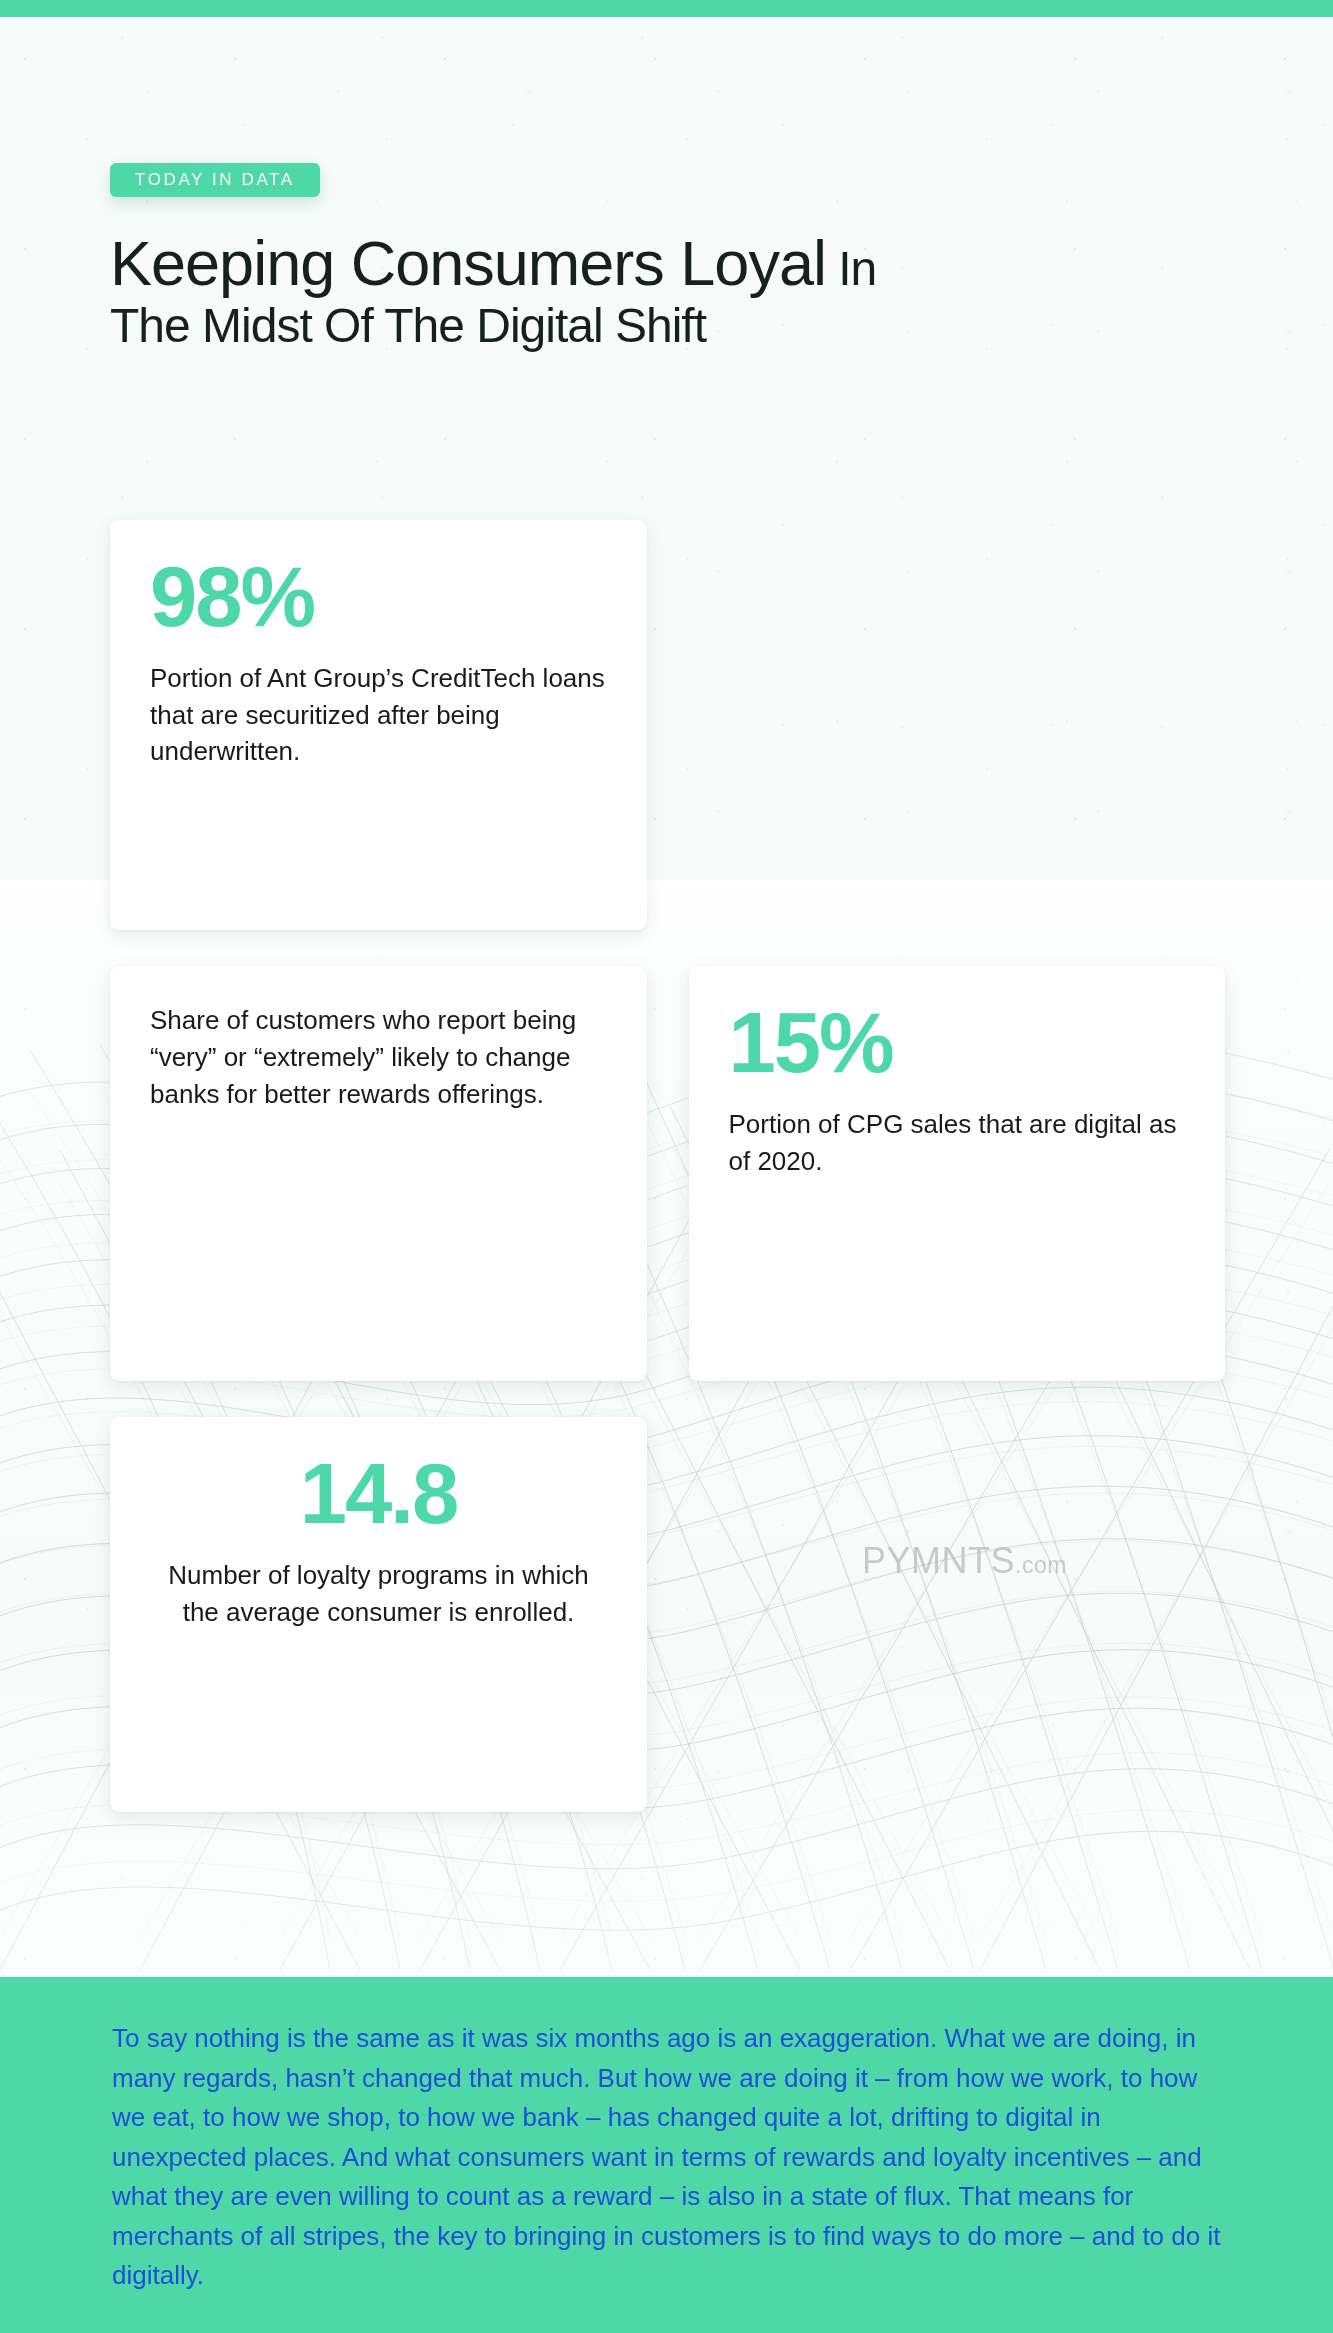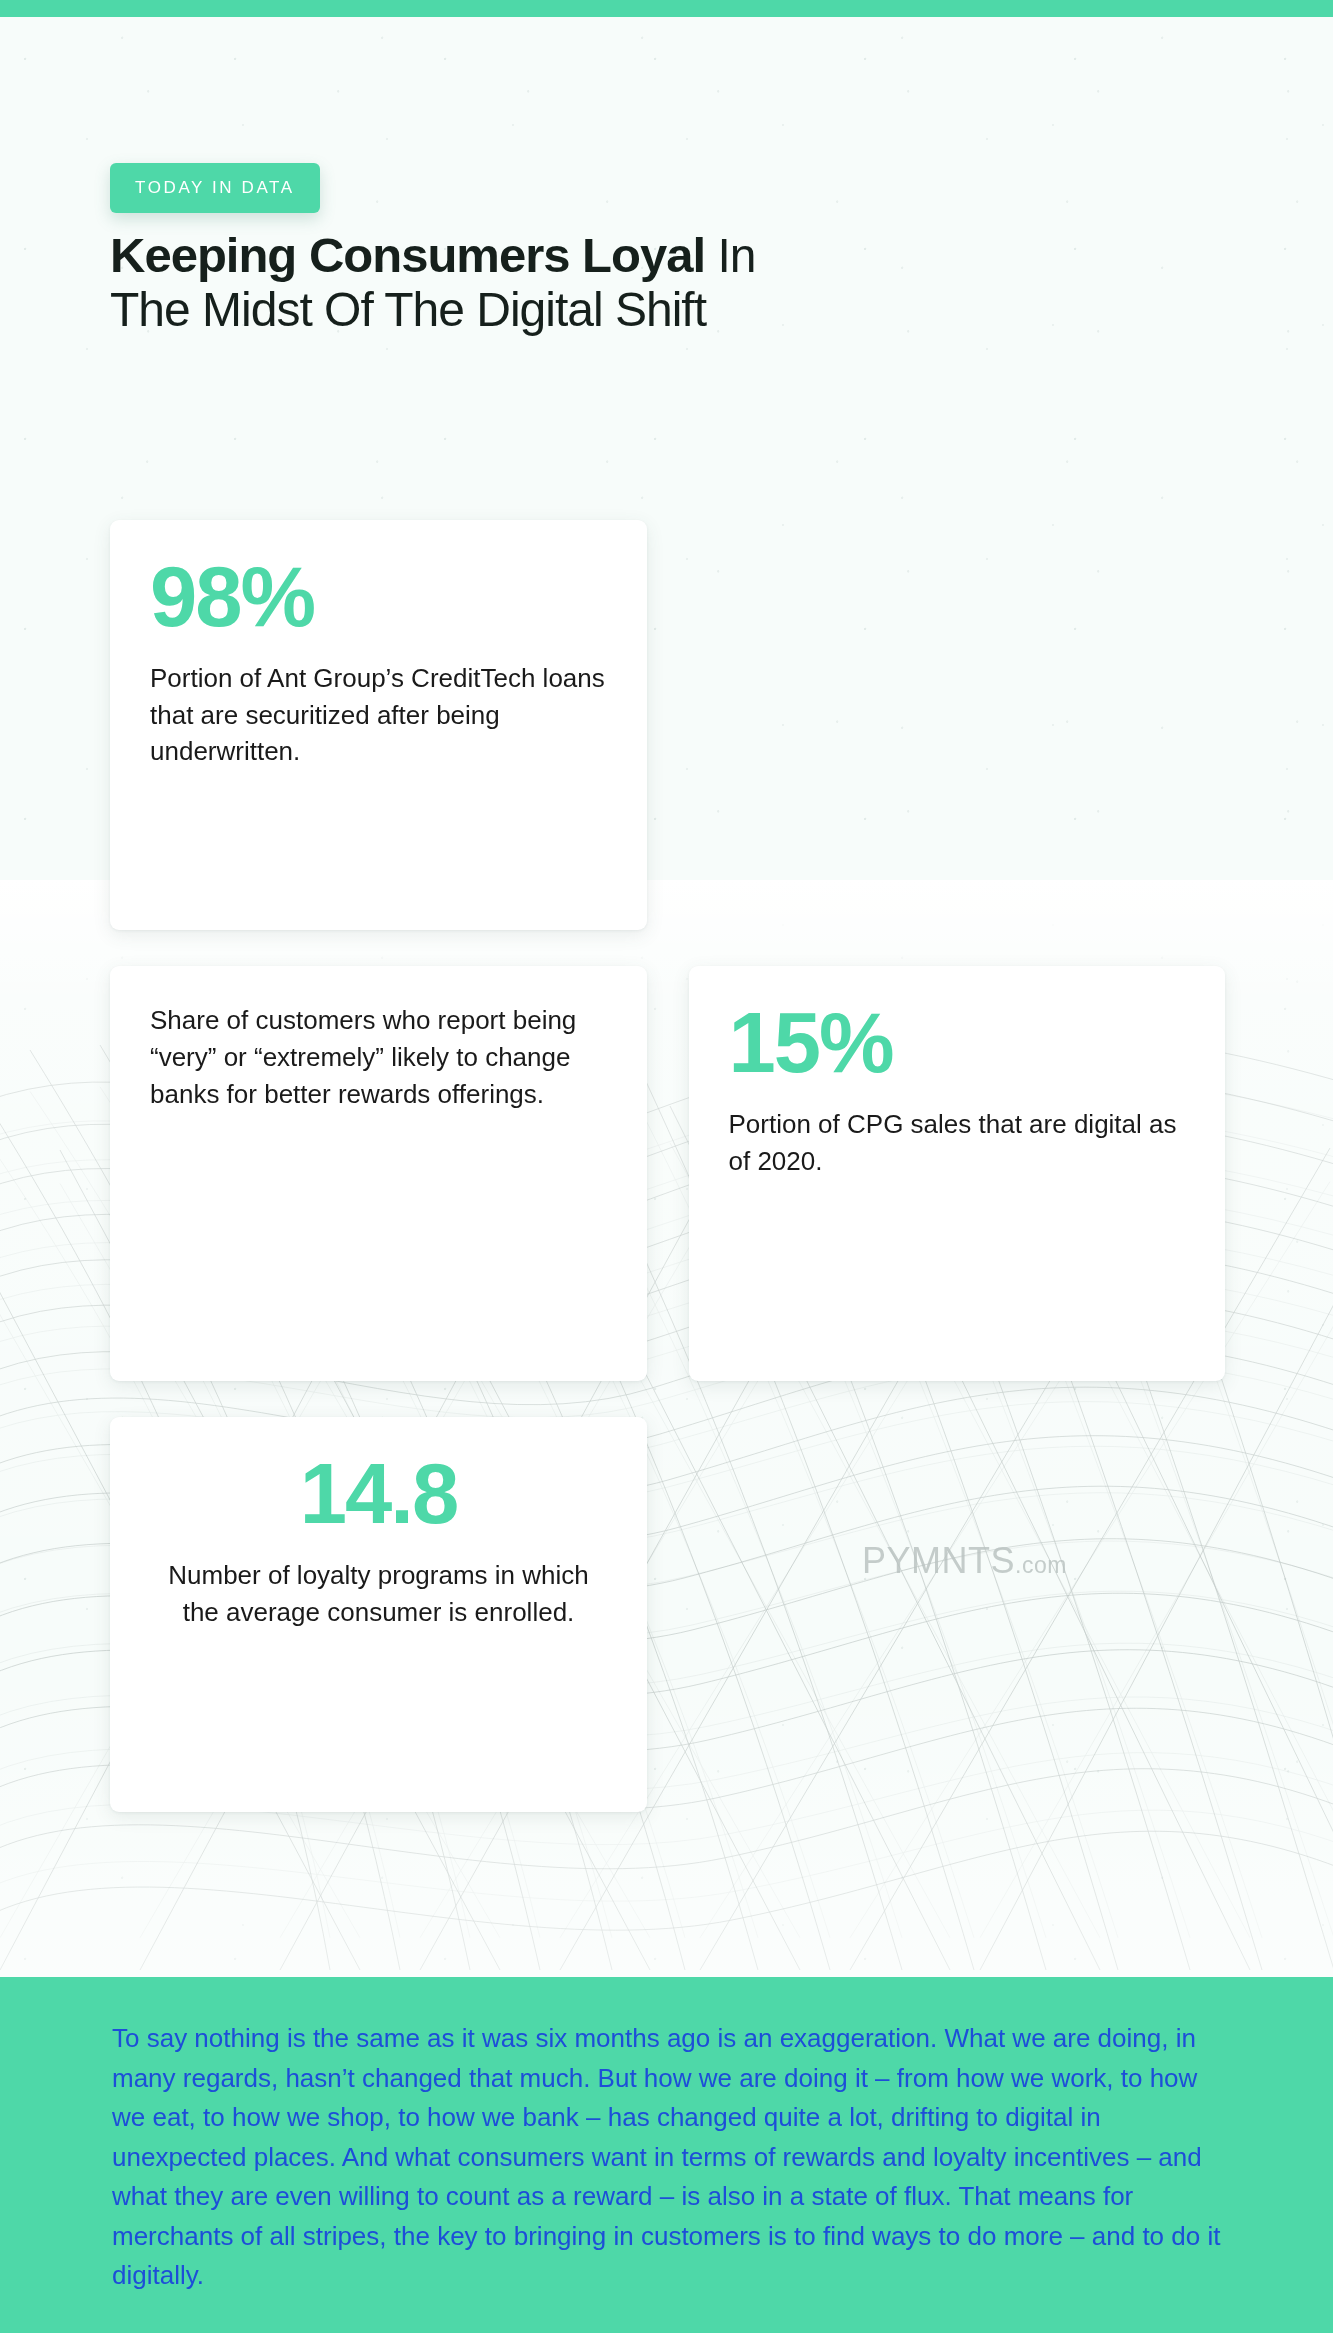--- a/index.html
+++ b/index.html
@@ -58,21 +58,21 @@
     height: 1100px;
     pointer-events: none;
   }
   .mesh svg { display: block; width: 100%; height: 100%; }
 
   
   .badge {
     position: absolute;
     left: 110px;
     top: 163px;
-    height: 50px;
+    height: 34px;
     padding: 0 25px;
     display: flex;
     align-items: center;
     background: #4ed8a8;
     border-radius: 6px;
     box-shadow: 0 6px 16px rgba(60,130,110,.22);
   }
   .badge span {
     color: #ffffff;
     font-size: 17px;
@@ -84,22 +84,22 @@
   .headline {
     position: absolute;
     left: 110px;
     top: 228px;
     width: 1100px;
     color: #16201c;
     line-height: 1.13;
     letter-spacing: -1px;
   }
   .headline .hl-strong {
-    font-size: 49px;
-    font-weight: 700;
+    font-size: 63px;
+    font-weight: 400;
   }
   .headline .hl-light {
     font-size: 48px;
     font-weight: 300;
   }
 
   
   .cards {
     position: absolute;
     left: 110px;

